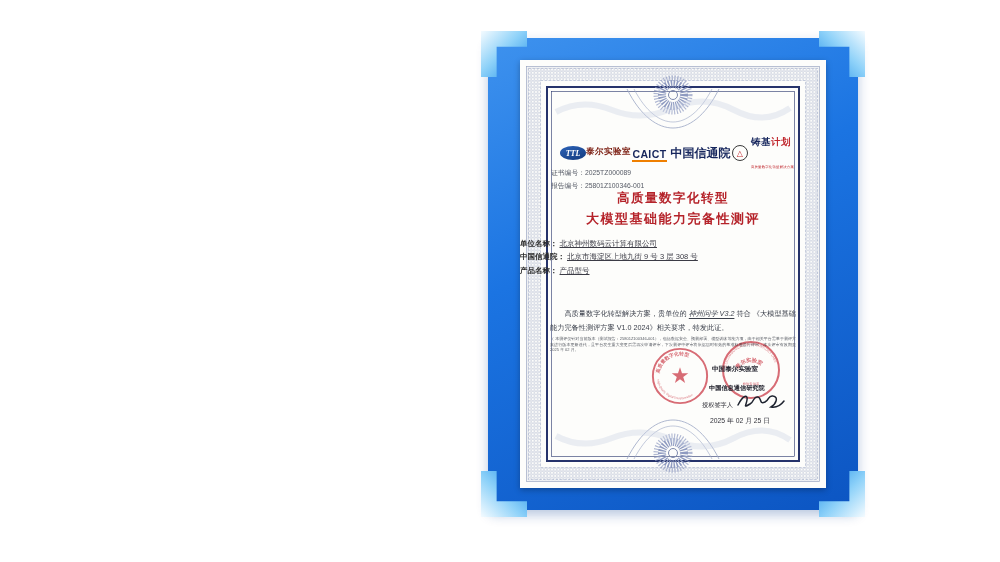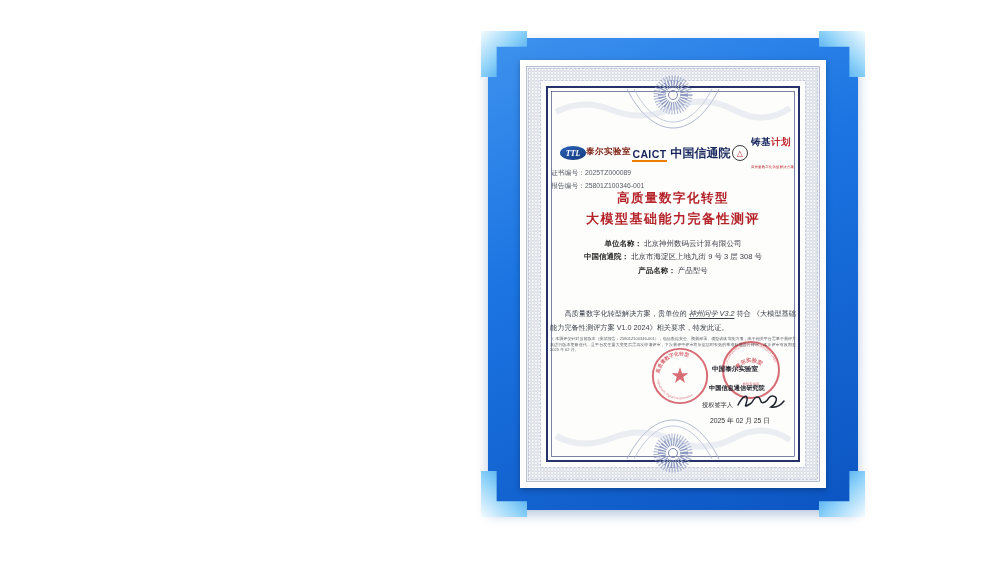--- a/index.html
+++ b/index.html
@@ -46,23 +46,23 @@
   
   .meta{position:absolute;left:31px;top:106px;font-size:6.8px;color:#565b66;line-height:13px;}
   .meta b{font-weight:normal;color:#565b66;}
   
   .title1,.title2{position:absolute;left:0;width:100%;text-align:center;color:#b5232a;
                   font-weight:bold;letter-spacing:1.5px;}
   .title1{top:130px;font-size:12.5px;}
   .title2{top:150px;font-size:13px;}
   
   .fields{position:absolute;left:0;top:177px;width:100%;}
-  .frow{display:flex;justify-content:center;line-height:13.4px;font-size:7.5px;}
+  .frow{display:flex;justify-content:flex-start;line-height:13.4px;font-size:7.5px;}
   .frow .lab{font-weight:bold;color:#2b2b2b;}
-  .frow .val{color:#3c3c46;margin-left:2px;}
+  .frow .val{color:#3c3c46;margin-left:2px;text-decoration:underline;}
   
   .statement{position:absolute;left:30px;top:247px;width:246px;font-size:7.2px;line-height:13.5px;
              color:#3a3f4a;text-align:justify;text-indent:2em;}
   .statement .u{text-decoration:underline;text-underline-offset:1.5px;font-style:italic;}
   .fineprint{position:absolute;left:30px;top:276px;width:246px;font-size:4px;line-height:5.6px;
              color:#575b63;text-align:justify;}
   
   .stamp{position:absolute;opacity:.78;mix-blend-mode:multiply;}
   .stamp.left{left:129px;top:285px;}
   .stamp.right{left:199px;top:278px;}

